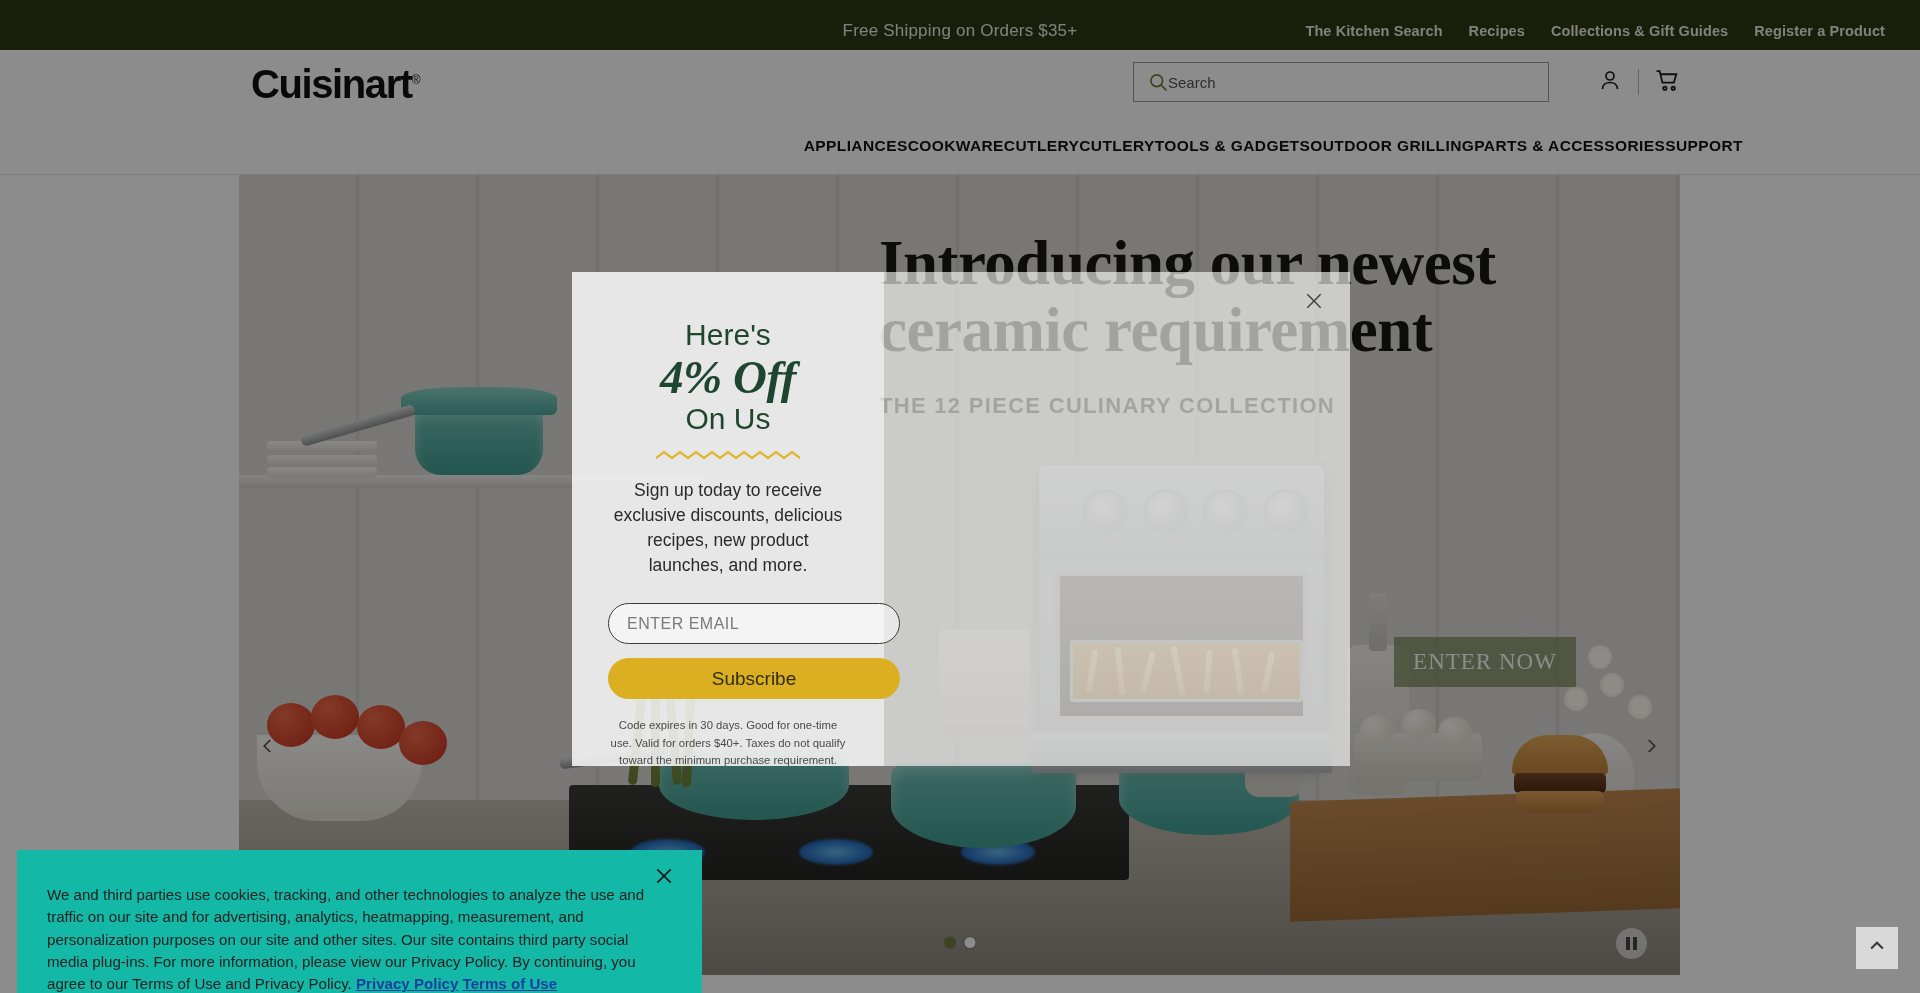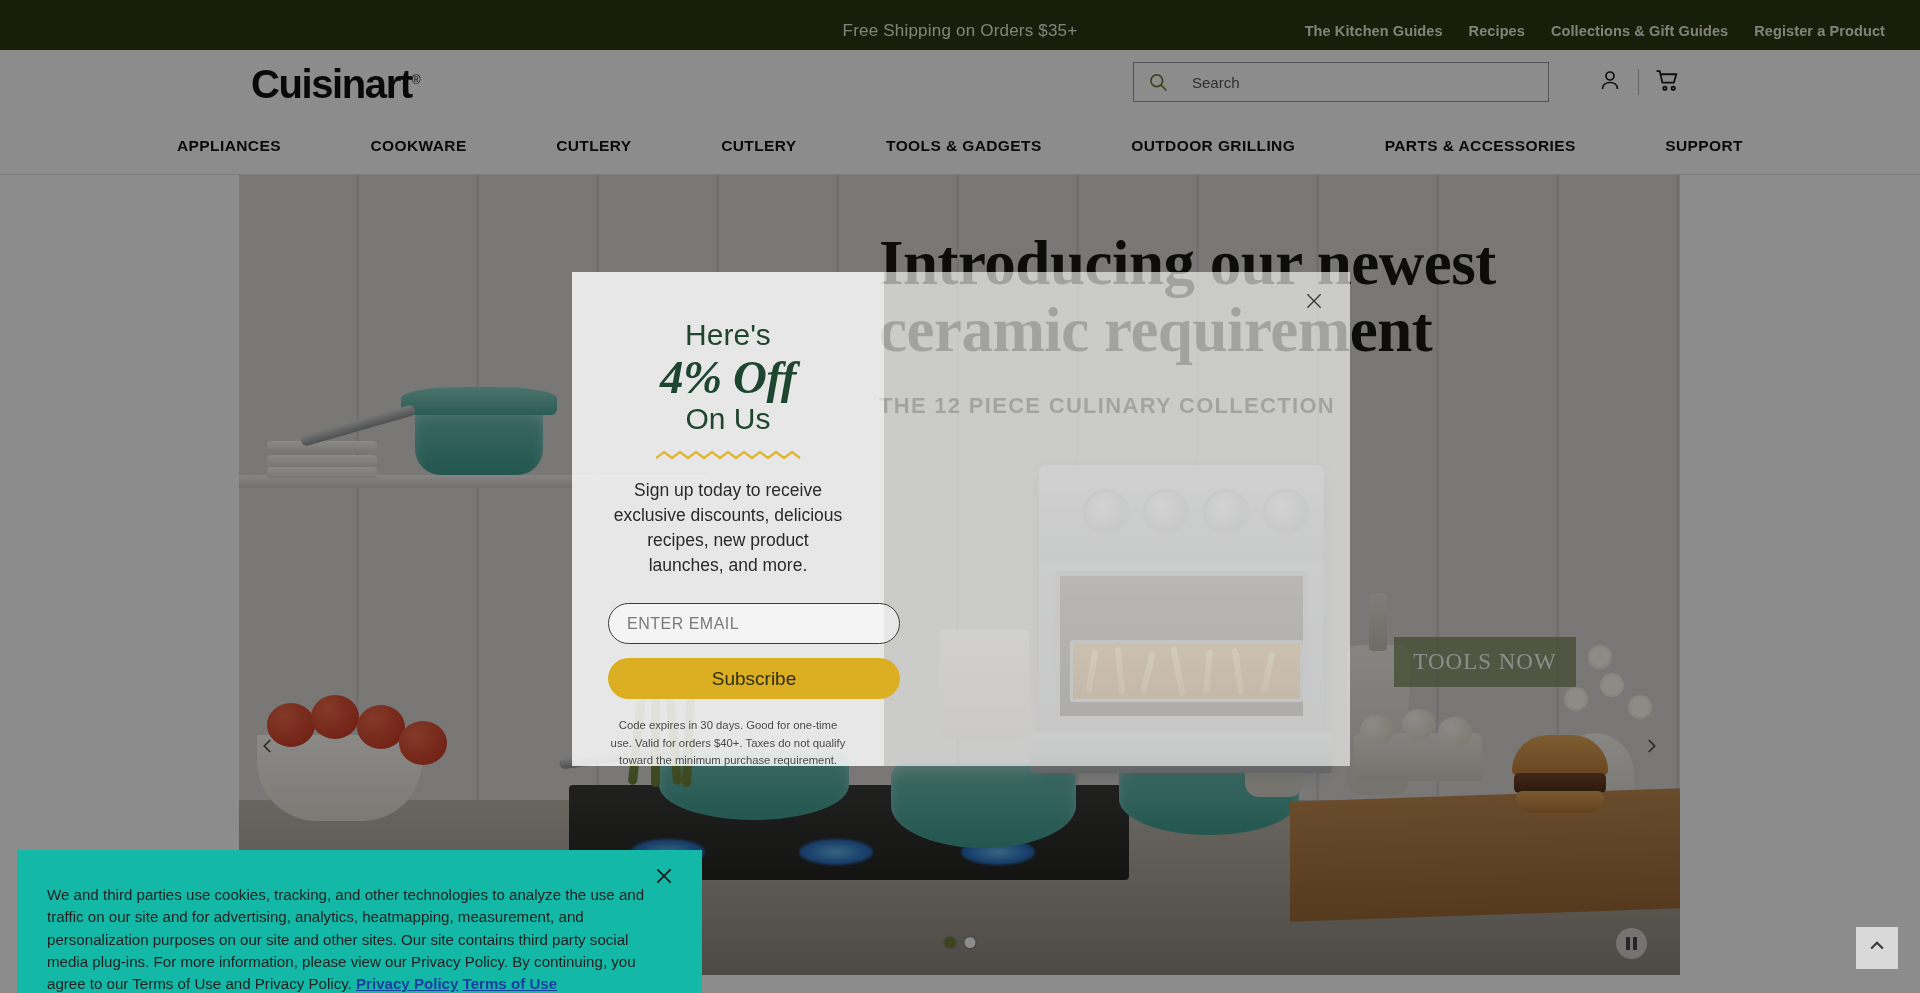--- a/index.html
+++ b/index.html
@@ -45,21 +45,21 @@
     position:absolute; left:251px; top:14px;
     font-size:40px; font-weight:700; color:#111;
     letter-spacing:-1.4px; line-height:1;
     font-family:"Liberation Sans", sans-serif;
   }
   .logo sup { font-size:12px; vertical-align:super; letter-spacing:0; font-weight:400;}
 
   .search-wrap {
     position:absolute; left:1133px; top:62px; width:416px; height:40px;
     border:1px solid #999; background:#fff;
-    display:flex; align-items:center; padding-left:14px; gap:24px;
+    display:flex; align-items:center; padding-left:14px; gap:0;
     z-index:6;
   }
   .search-icon { width:20px; height:20px; flex:0 0 auto; }
   .search-input {
     border:none; outline:none; background:transparent;
     font-size:15px; color:#555; width:340px;
     font-family:"Liberation Sans", sans-serif;
   }
   .search-input::placeholder { color:#555; }
 
@@ -70,21 +70,21 @@
   .icon-btn { width:40px; height:40px; display:flex; align-items:center; justify-content:center; cursor:pointer;}
   .icon-divider { width:1px; height:26px; background:#b9b9b9; margin:0 8px; }
 
   
   .nav {
     position:absolute; top:117px; left:0; width:1920px; height:58px;
     background:#ffffff; z-index:5;
     display:flex; align-items:center; justify-content:center;
     border-bottom:1px solid #e4e4e4;
   }
-  .nav-inner { display:flex; gap:0; width:1650px; justify-content:space-between; padding:0 42px;}
+  .nav-inner { display:flex; gap:0; width:1650px; justify-content:flex-end; padding:0 42px;}
   .nav-item {
     color:#111; font-size:15.5px; font-weight:700; letter-spacing:.4px;
     text-decoration:none; white-space:nowrap; cursor:pointer;
     font-family:"Liberation Sans Narrow","Liberation Sans",sans-serif;
   }
 
   
   .hero {
     position:absolute; top:175px; left:239px; width:1441px; height:800px;
     overflow:hidden; background:#d9d6cf;
@@ -347,21 +347,21 @@
   .cookie-text a { color:#1a3fa0; font-weight:700; text-decoration:underline; }
 </style>
 </head>
 <body>
 
 <div id="page">
 
   <div class="utility-bar">
     <div class="utility-promo">Free Shipping on Orders $35+</div>
     <div class="utility-links">
-      <a href="#">The Kitchen Guides</a>
+      <a href="#">The Kitchen Search</a>
       <a href="#">Recipes</a>
       <a href="#">Collections &amp; Gift Guides</a>
       <a href="#">Register a Product</a>
     </div>
   </div>
 
   <div class="header">
     <div class="logo"><span>Cuisinart</span><sup>®</sup></div>
   </div>
 
@@ -489,21 +489,21 @@
         <div class="burger-patty"></div>
         <div class="burger-bun-bot"></div>
       </div>
     </div>
 
     <div class="hero-text">
       <div class="hero-title">Introducing our newest</div>
       <div class="hero-title">ceramic requirement</div>
       <div class="hero-sub">THE 12 PIECE CULINARY COLLECTION</div>
     </div>
-    <div class="shop-now">TOOLS NOW</div>
+    <div class="shop-now">ENTER NOW</div>
 
     <div class="carousel-arrow arrow-left">
       <span>
         <svg width="18" height="18" viewBox="0 0 24 24" fill="none" stroke="#4a4a3c" stroke-width="2.2">
           <polyline points="15,4 7,12 15,20"></polyline>
         </svg>
       </span>
     </div>
     <div class="carousel-arrow arrow-right">
       <span>

